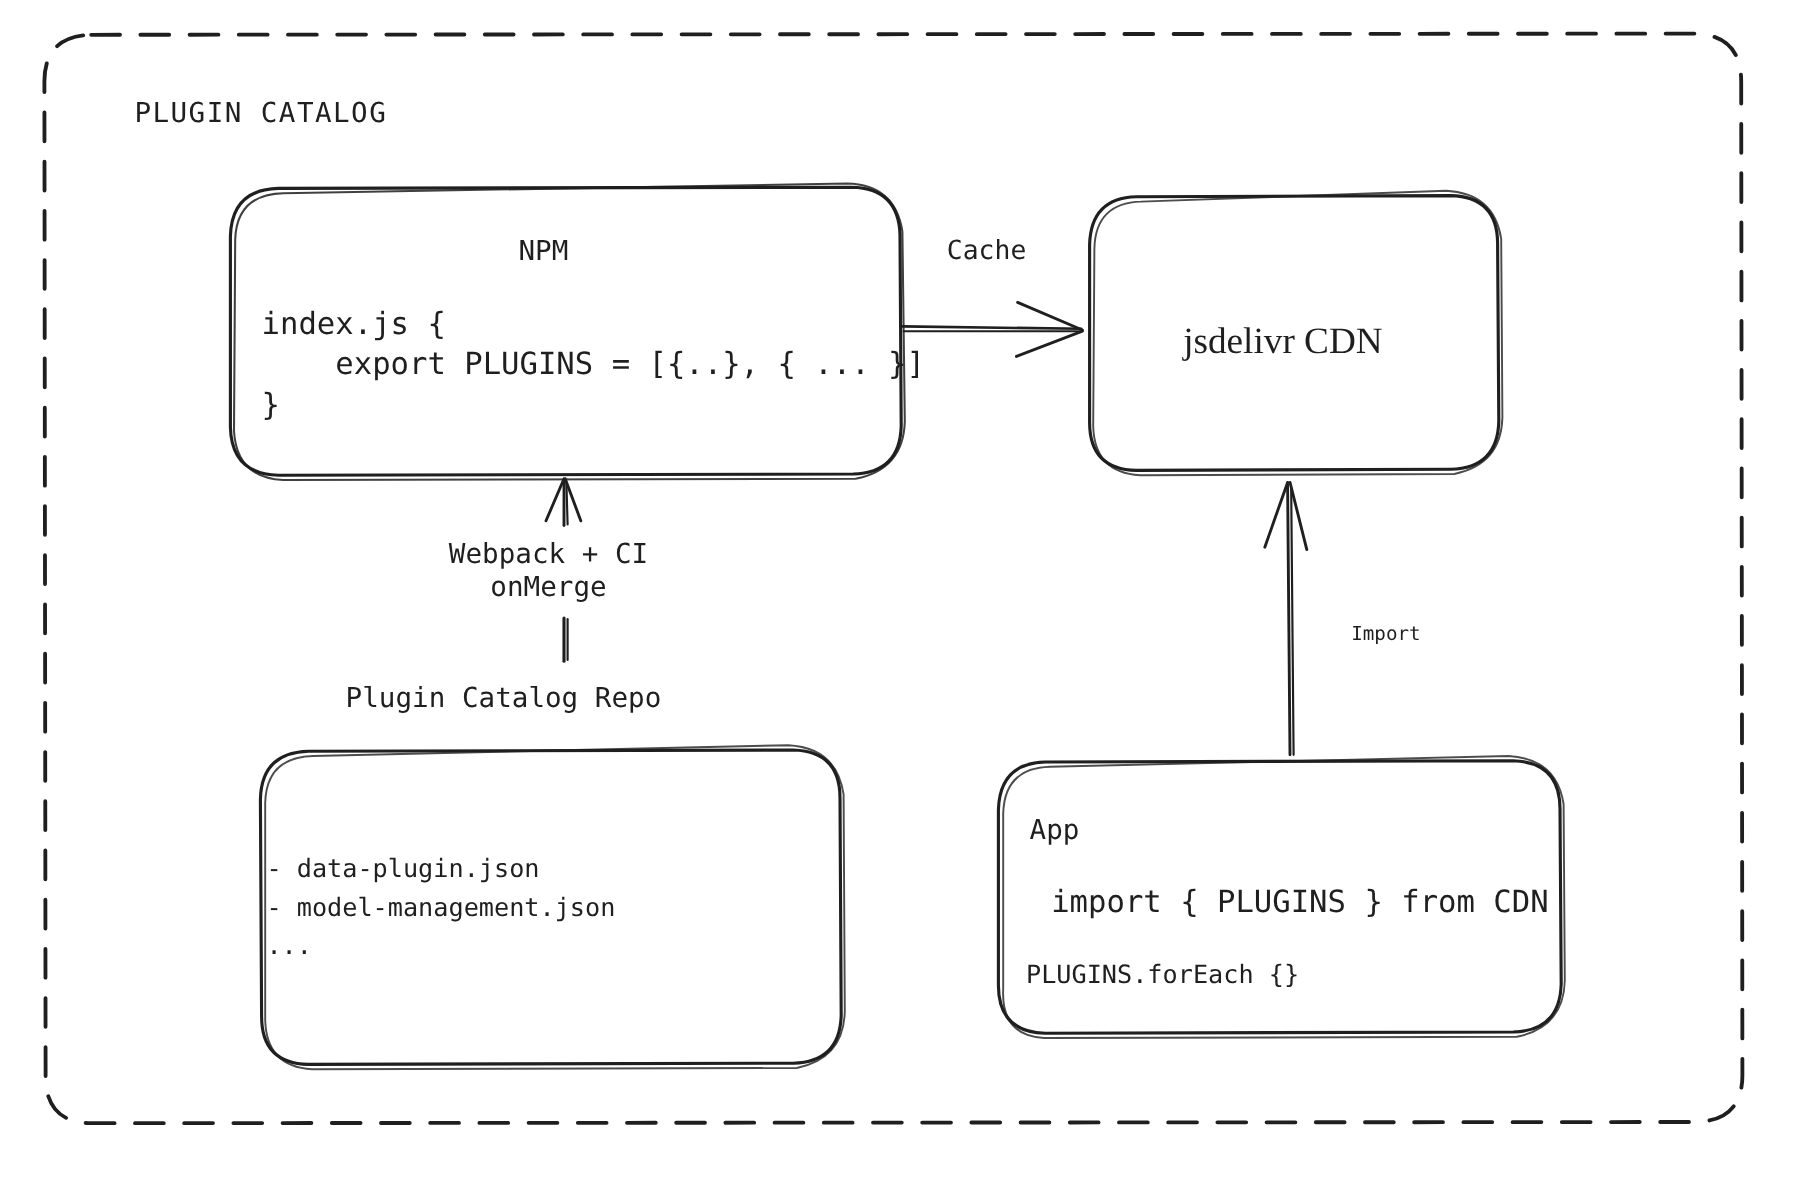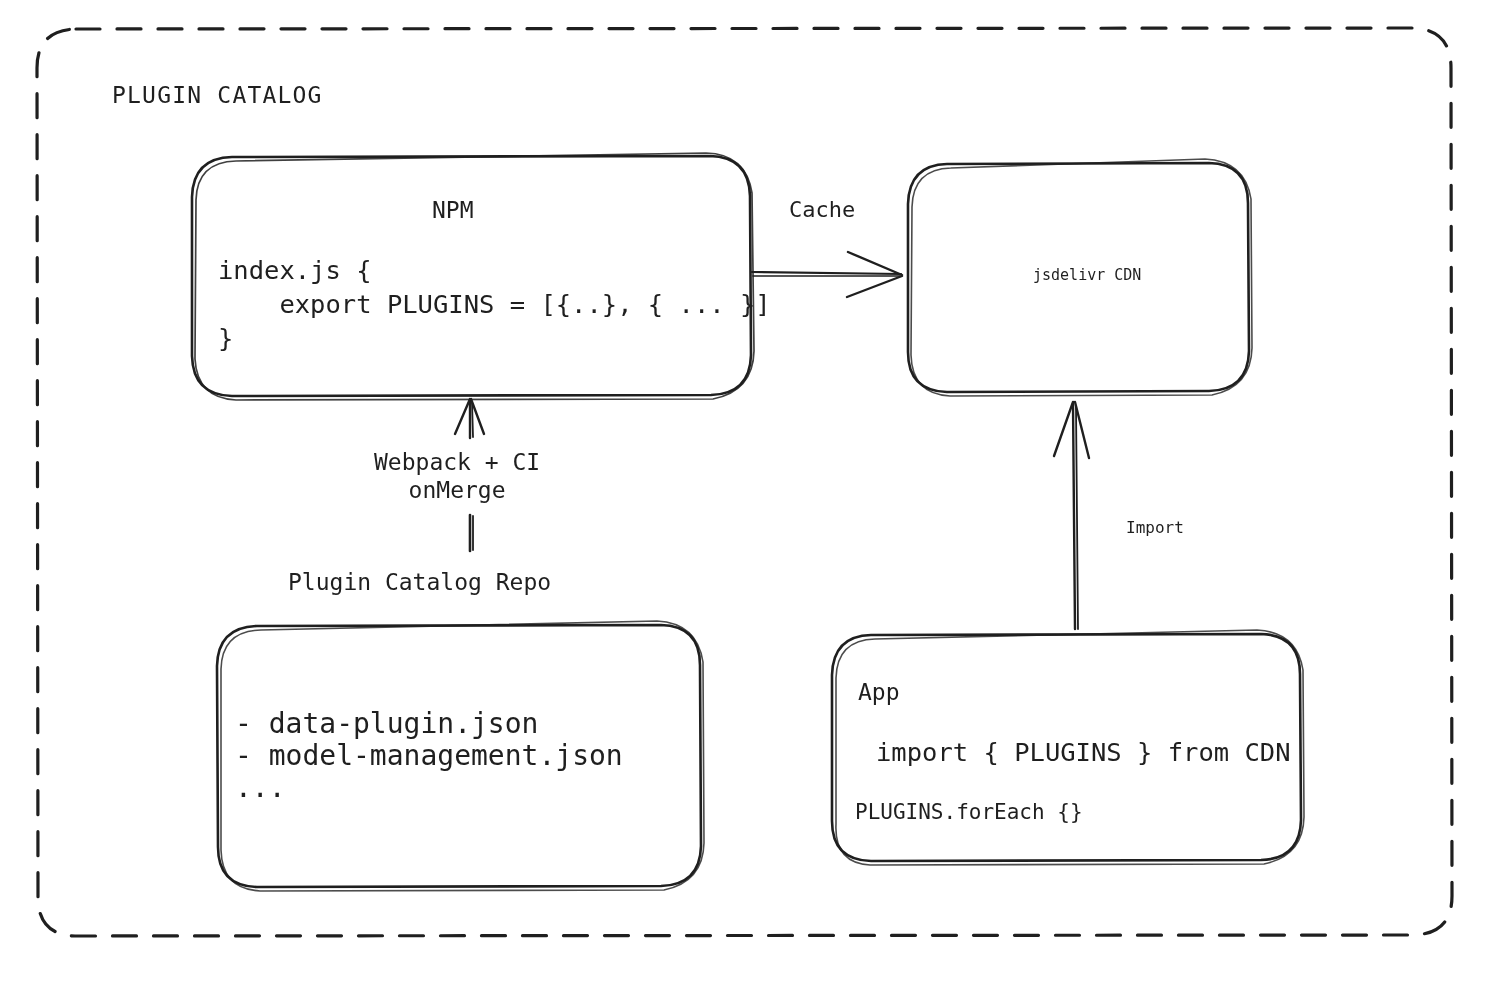--- a/index.html
+++ b/index.html
@@ -46,23 +46,24 @@
     top: 197px;
     font-size: 23px;
   }
   .code-block {
     left: 218px;
     top: 253px;
     font-size: 25.5px;
     line-height: 34px;
   }
   .cdn-title {
-    left: 1033px;
+    left: 986px;
     top: 266px;
-    font-size: 15px;
+    font-size: 31px;
+    font-family: Liberation Serif, serif;
   }
   .cache-label {
     left: 789px;
     top: 197px;
     font-size: 22px;
   }
   .import-label {
     left: 1110px;
     top: 518px;
     font-size: 16px;
@@ -76,23 +77,22 @@
     text-align: center;
   }
   .repo-label {
     left: 288px;
     top: 569px;
     font-size: 23px;
   }
   .repo-list {
     left: 222px;
     top: 708px;
-    font-size: 28px;
+    font-size: 21px;
     line-height: 32px;
-    padding-left: 13px;
   }
   .app-title {
     left: 858px;
     top: 679px;
     font-size: 23px;
   }
   .app-line1 {
     left: 855px;
     top: 737px;
     font-size: 25.5px;

